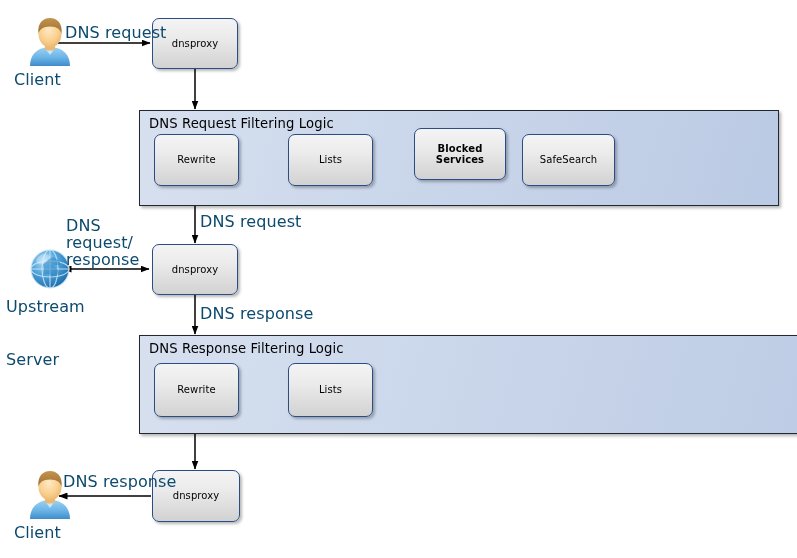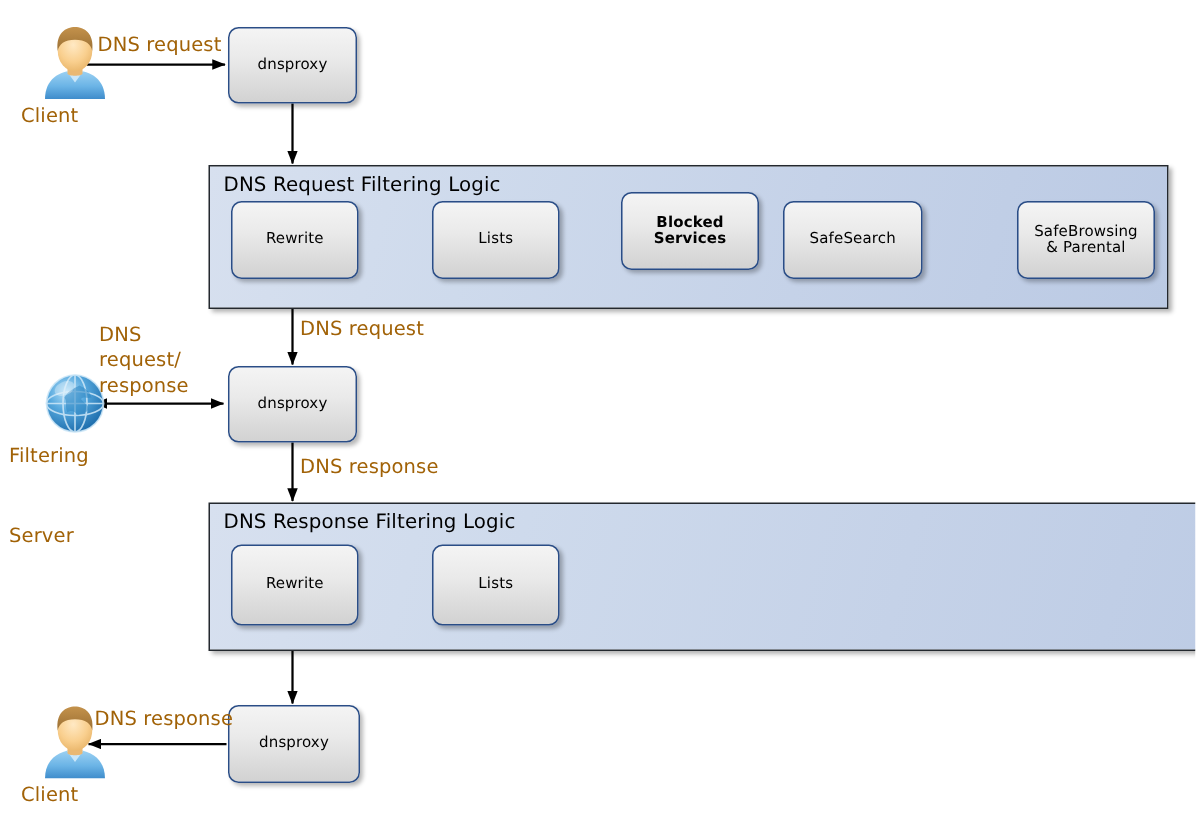--- a/index.html
+++ b/index.html
@@ -60,22 +60,22 @@
     top: 5px;
     font-size: 13.2px;
     color: #000000;
     white-space: nowrap;
     letter-spacing: 0.1px;
   }
 
   
   .label {
     position: absolute;
-    font-size: 13px;
-    color: #a16207;
+    font-size: 16px;
+    color: #0c4a6e;
     white-space: nowrap;
     letter-spacing: 0.1px;
     line-height: 1.22;
   }
   .label.center { }
 
   
   .icon-wrap {
     position: absolute;
   }
@@ -162,21 +162,21 @@
         <ellipse cx="27" cy="27" rx="19" ry="19"></ellipse>
         <ellipse cx="27" cy="27" rx="8" ry="19"></ellipse>
         <ellipse cx="27" cy="27" rx="19" ry="8"></ellipse>
         <line x1="8" y1="27" x2="46" y2="27"></line>
         <line x1="27" y1="8" x2="27" y2="46"></line>
       </g>
       <path d="M30 15 C34 17 37 19 38 23 C35 24 33 22 31 24 C33 27 36 27 36 31 C34 34 31 33 29 35 C27 32 24 31 22 33 C20 29 22 26 20 23 C22 19 26 17 30 15 Z" fill="#2f86c2" opacity="0.55"></path>
       <ellipse cx="20" cy="17" rx="7" ry="4.5" fill="#ffffff" opacity="0.30" transform="rotate(-25 20 17)"></ellipse>
     </svg>
   </div>
-  <div class="label center" style="left:6px; top:297px; width:88px;">Filtering</div>
+  <div class="label center" style="left:6px; top:297px; width:88px;">Upstream</div>
   <div class="label center" style="left:6px; top:329px; width:88px;margin-top:21px;">Server</div>
 
   <div class="icon-wrap" style="left:24px; top:469px; width:52px; height:50px;">
     <svg width="52" height="50" viewBox="0 0 52 50">
       <path d="M6 50 C6 37 15.5 31 26 31 C36.5 31 46 37 46 50 Z" fill="url(#shirtG)"></path>
       <path d="M20.5 31.5 L26 39 L31.5 31.5 L29 30.5 L26 34 L23 30.5 Z" fill="#cfe9fa" opacity="0.95"></path>
       <path d="M21 26 L21 33 C21 35 31 35 31 33 L31 26 Z" fill="#eab873"></path>
       <ellipse cx="26" cy="18" rx="11.5" ry="13.5" fill="url(#skinG)"></ellipse>
       <path d="M14.5 18 C13 6 20 2 26 2 C32 2 39 6 37.5 18 C36.8 13.5 33 10.5 26 10.5 C19 10.5 15.2 13.5 14.5 18 Z" fill="url(#hairG)"></path>
     </svg>
@@ -211,26 +211,20 @@
     <div>
       <span>Blocked</span>
       <span>Services</span>
     </div>
   </div>
 
   <div class="node" style="left:522px; top:134px; width:93px; height:52px;">
     <span>SafeSearch</span>
   </div>
 
-  <div class="node" style="left:678px; top:134px; width:92px; height:52px;">
-    <div>
-      <span>SafeBrowsing</span>
-      <span>&amp; Parental</span>
-    </div>
-  </div>
 
   <div class="container-box" style="left:139px; top:335px; width:740px; height:99px;">
     <div class="container-title">DNS Response Filtering Logic</div>
   </div>
 
   <div class="node" style="left:154px; top:363px; width:85px; height:54px;">
     <span>Rewrite</span>
   </div>
 
   <div class="node" style="left:288px; top:363px; width:85px; height:54px;">

